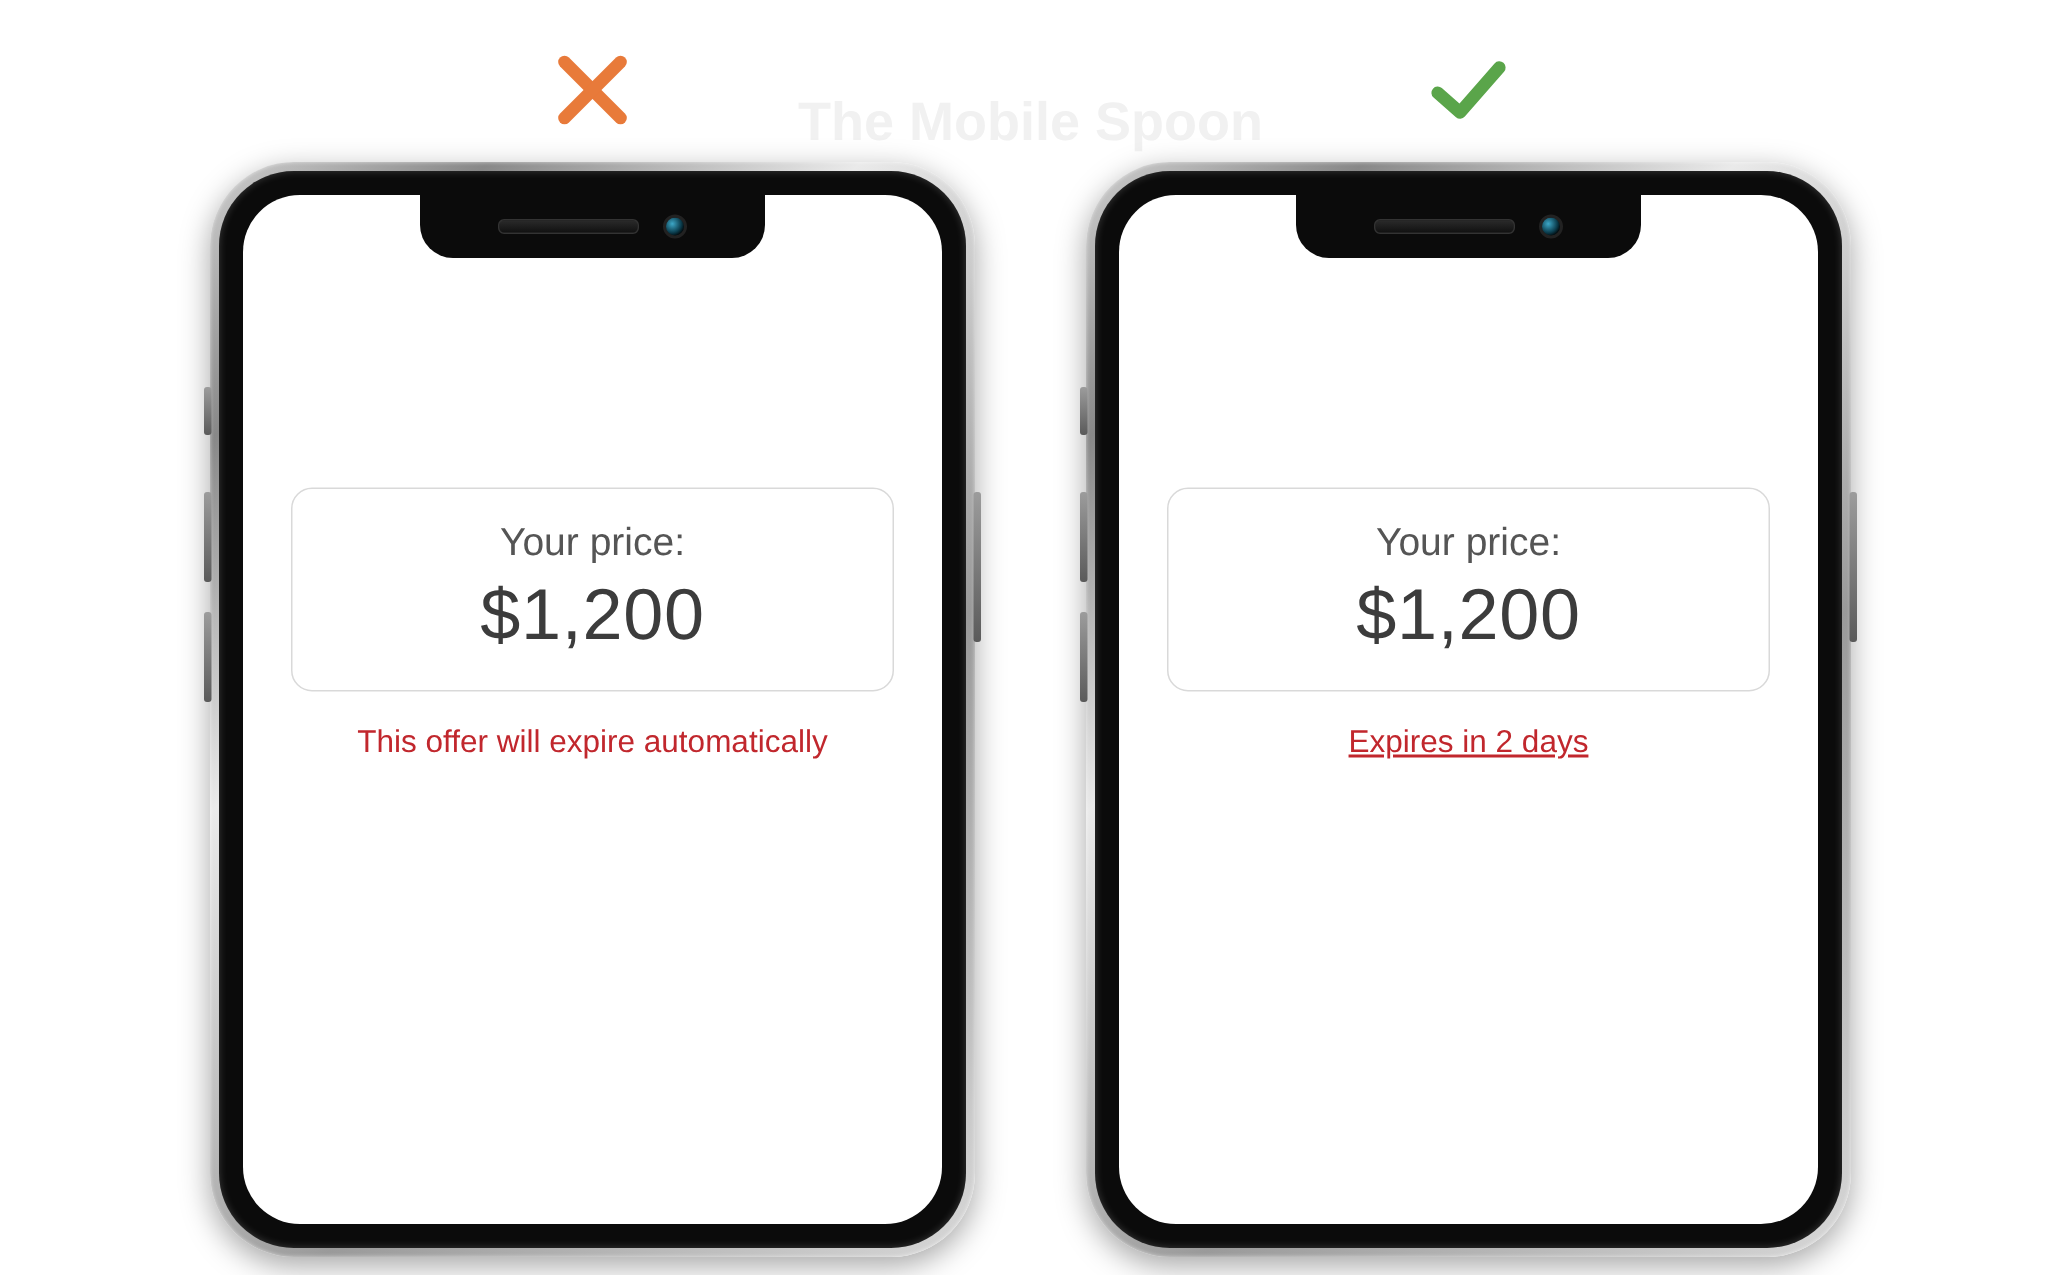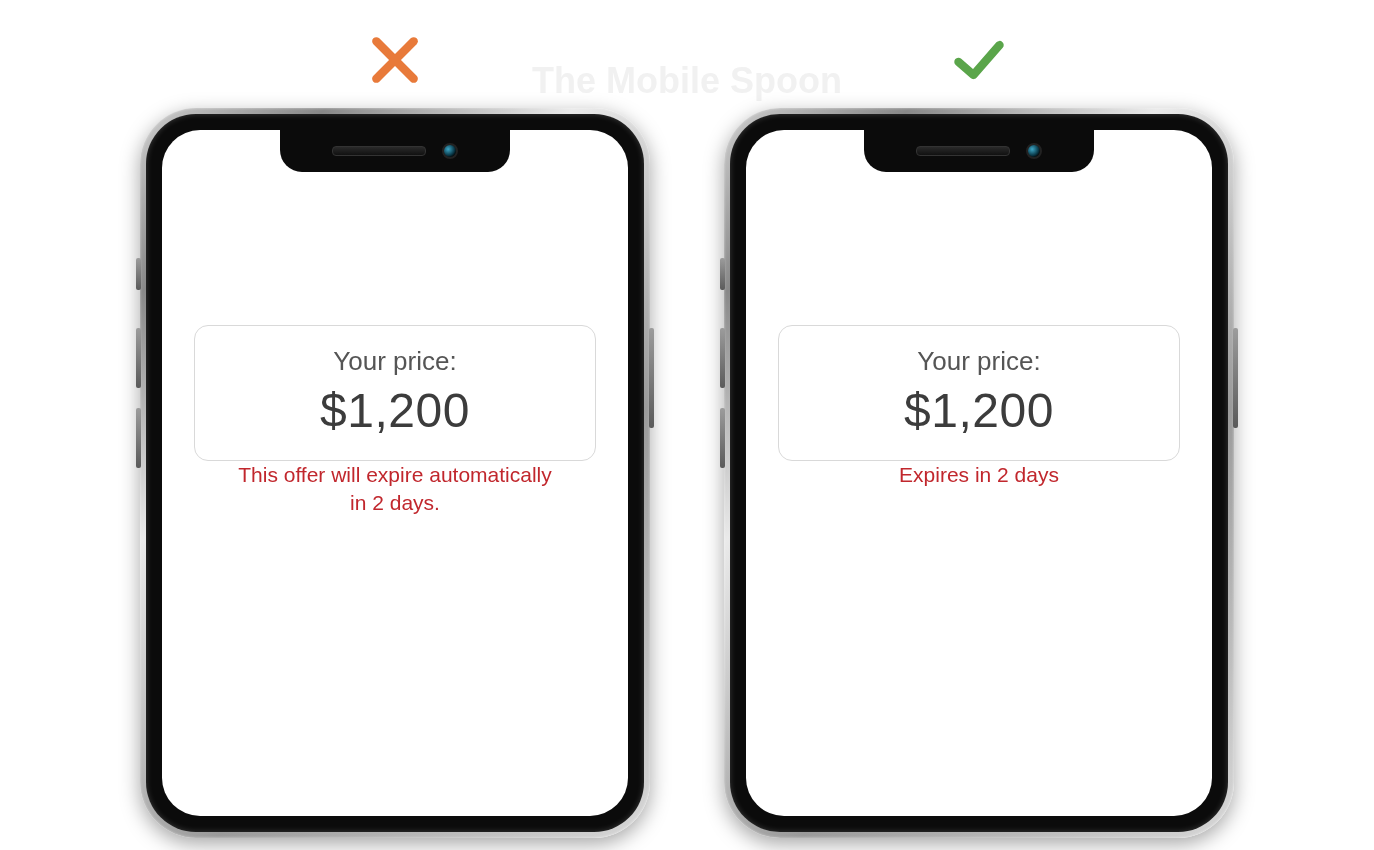--- a/index.html
+++ b/index.html
@@ -126,22 +126,23 @@
   .price{
     font-size:48px;
     font-weight:400;
     color:#3c3c3c;
     letter-spacing:.5px;
   }
   .expire{
     color:var(--red);
     font-size:21px;
     line-height:1.35;
-  }
-  .single-line{white-space:nowrap;}
+    margin-top:20px;
+  }
+  .single-line{white-space:nowrap;text-decoration:underline;}
 </style>
 </head>
 <body>
 
 <div class="watermark">The Mobile Spoon</div>
 
 <div class="stage">
 
   <div class="example">
     <div class="mark-icon">
@@ -164,21 +165,20 @@
           <div class="cam"></div>
         </div>
 
         <div class="content">
           <div class="card">
             <div class="label">Your price:</div>
             <div class="price">$1,200</div>
           </div>
           <div class="expire">
             <div>This offer will expire automatically</div>
-            <div>in 2 days.</div>
           </div>
         </div>
       </div>
     </div>
   </div>
 
   <div class="example">
     <div class="mark-icon">
       <svg viewBox="0 0 60 60" width="56" height="56">
         <polyline points="8,32 24,46 52,14" fill="none" stroke="var(--good-color)" stroke-width="9" stroke-linecap="round" stroke-linejoin="round"></polyline>

